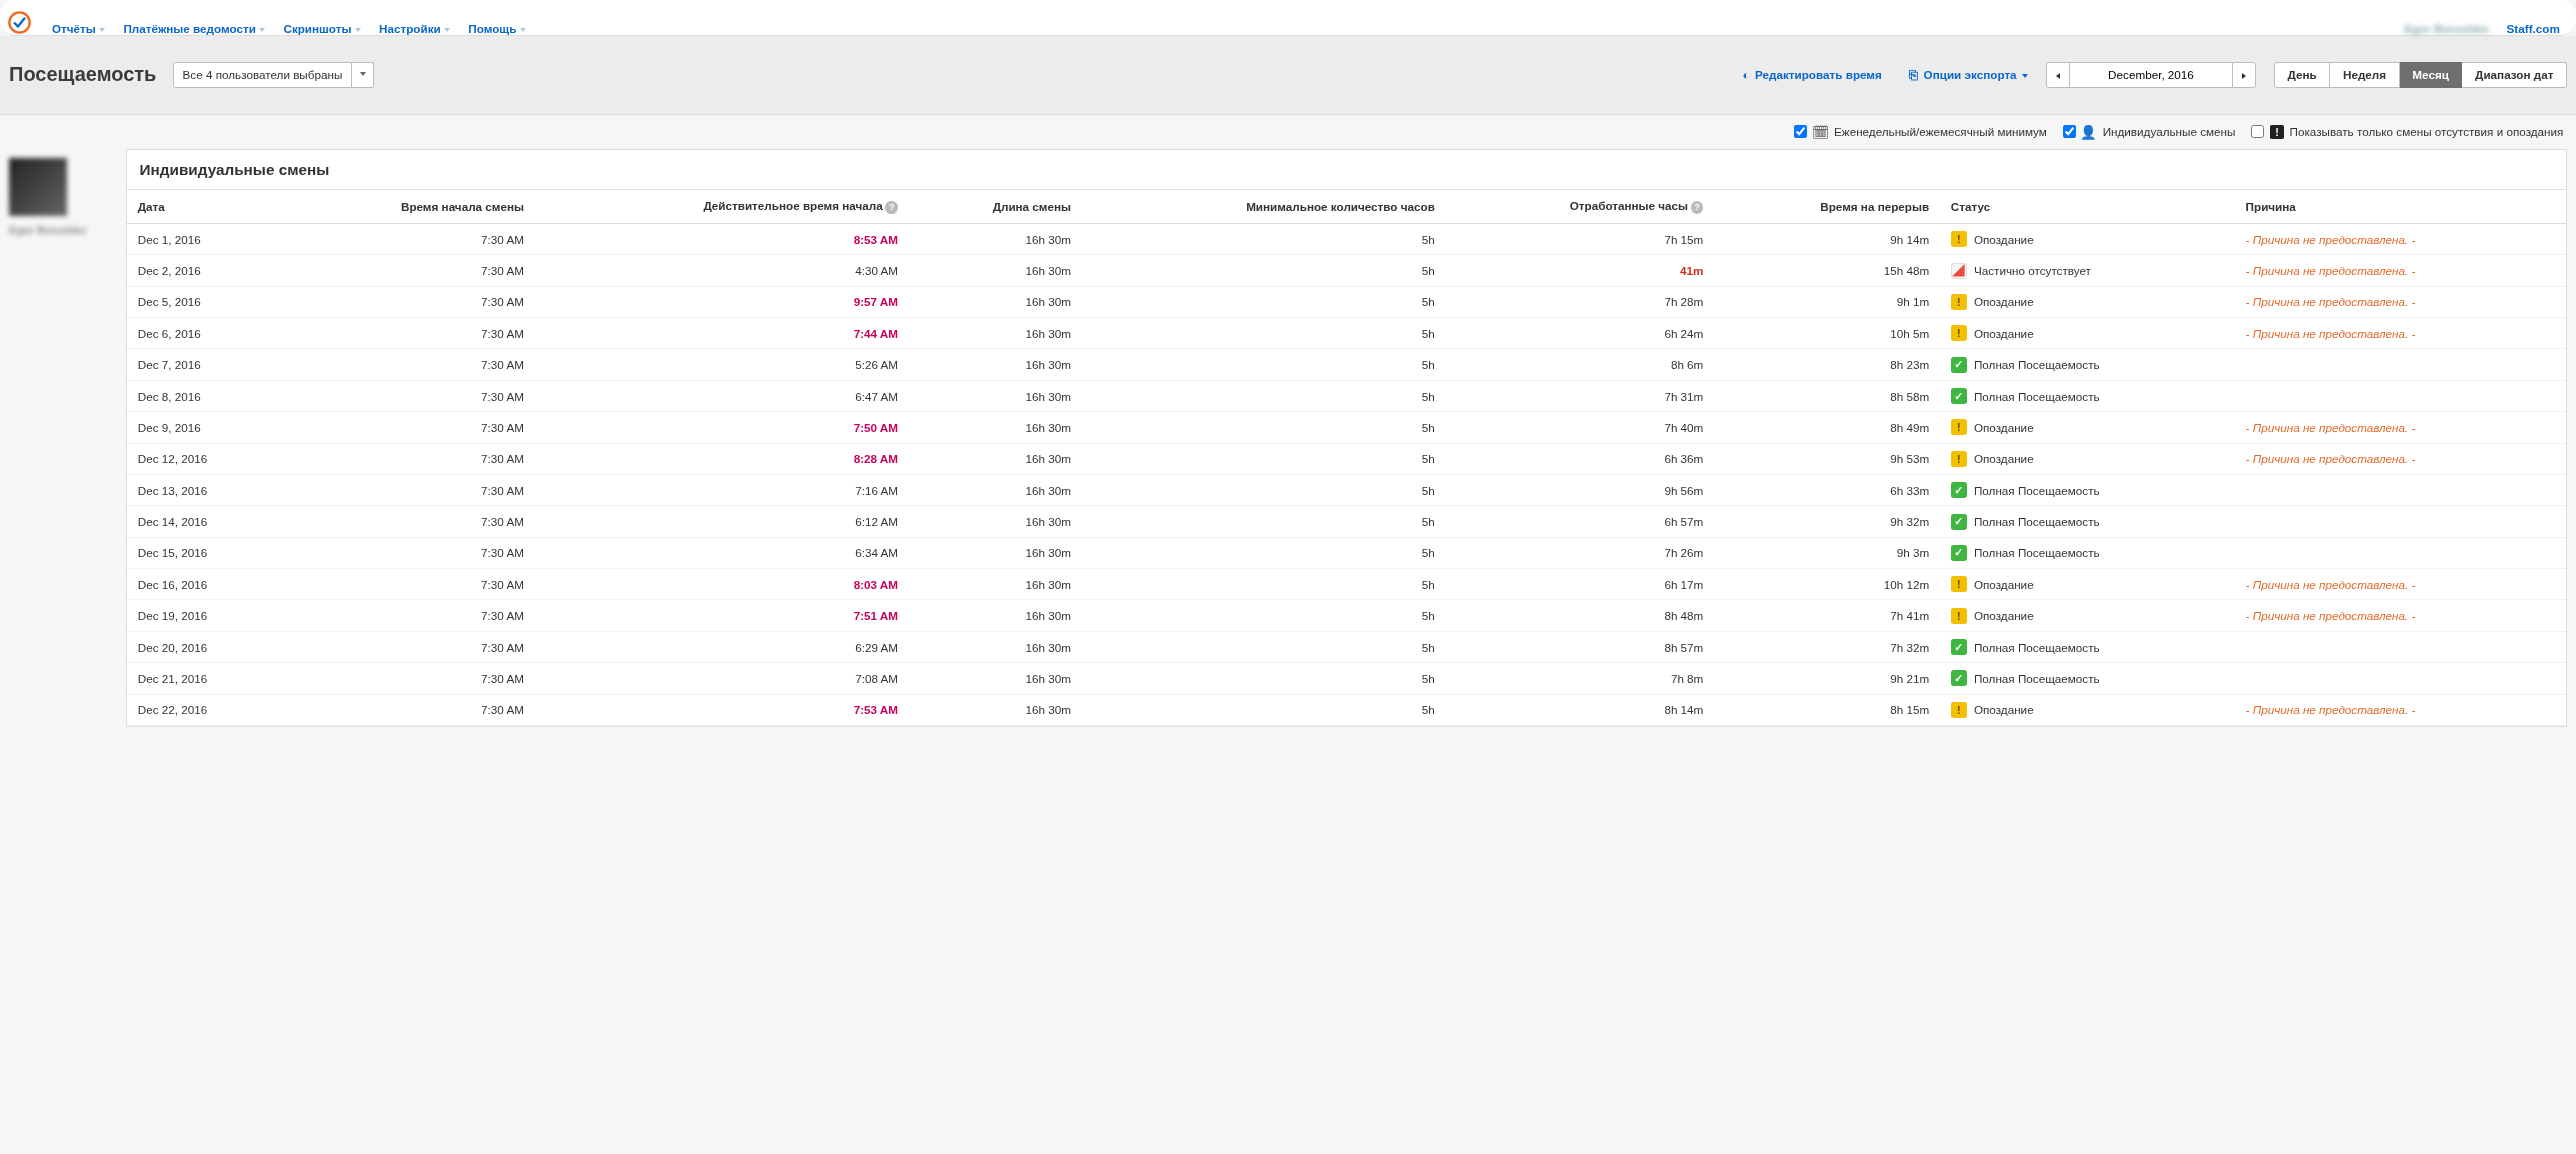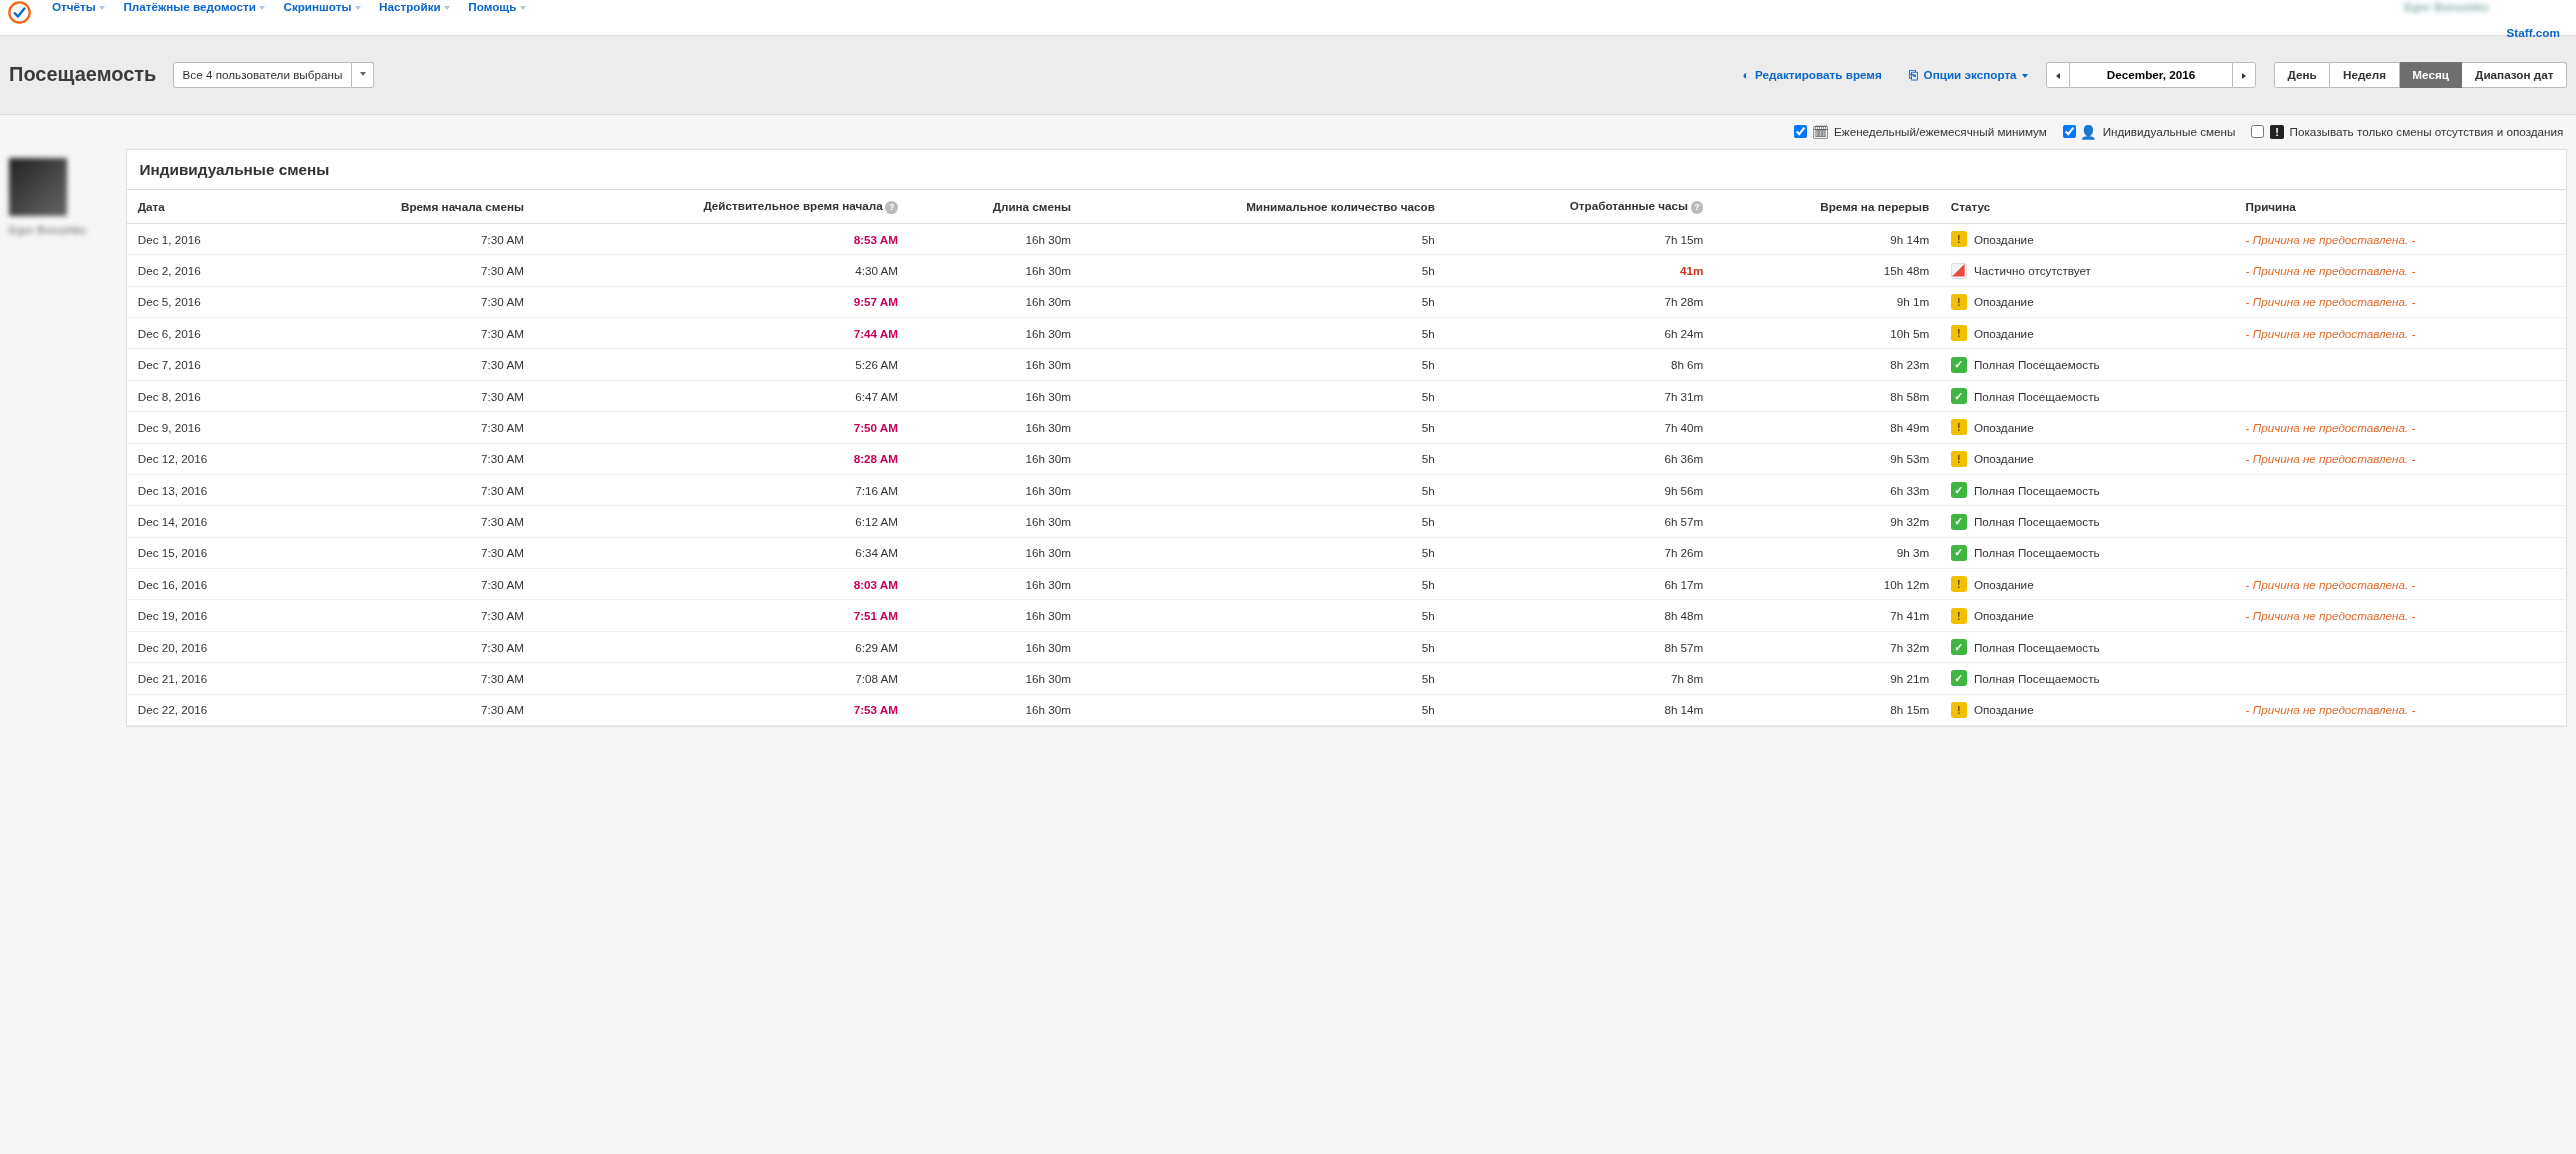--- a/index.html
+++ b/index.html
@@ -1,38 +1,38 @@
 <!DOCTYPE html>
 <html style="font-size:14.4px"><head>
 <meta charset="utf-8">
 <style>
 * { box-sizing: border-box; margin: 0; padding: 0; }
 body { font-family: Arial, Helvetica, sans-serif; font-size: 11.7px; background: #f6f6f6; color: #333; }
 
-.topnav { background: #fff; border-bottom: 0.9px solid #ddd; display: flex; align-items: flex-start; height: 36px; padding: 0 7.2px; }
+.topnav { background: #fff; border-bottom: 0.9px solid #ddd; display: flex; align-items: flex-end; height: 36px; padding: 0 7.2px; border-radius: 15px; }
 .logo { width: 25px; height: 25px; margin-right: 10.8px; }
 .topnav .nav-item { color: #0a67cc; font-weight: bold; padding: 0 9px; cursor: pointer; display: flex; align-items: center; gap: 3.6px; }
 .topnav .nav-item .chev { color: #aac6e2; font-size: 9px; }
 .topnav .spacer { flex: 1; }
 .topnav .user { color: #8aa; filter: blur(2.7px); padding: 0 9px; font-weight: bold; }
 .topnav .brand { color: #0a67cc; font-weight: bold; padding: 0 9px; margin-top: 26px; }
 
 .toolbar { display: flex; align-items: center; padding: 26px 9px; gap: 9px; border-bottom: 0.9px solid #ddd; background: #ececec; }
 .page-title { font-size: 20px; font-weight: bold; color: #3b3b3b; margin-right: 7.2px; }
 .select-box { display: flex; }
 .select-box .val { background: #fff; border: 0.9px solid #bbb; border-radius: 2.7px 0 0 2.7px; padding: 5.4px 9px; font-size: 11.7px; }
 .select-box .caret { background: #fff; border: 0.9px solid #bbb; border-left: none; border-radius: 0 2.7px 2.7px 0; padding: 5.4px 7.2px; cursor: pointer; font-size: 9px; color: #666; }
 .toolbar .spacer { flex: 1; }
 .link-btn { color: #0a67cc; font-weight: bold; display: flex; align-items: center; gap: 5.4px; cursor: pointer; padding: 0 9px; }
 .link-btn .ic { color: #0a67cc; }
 
 .date-nav { display: flex; align-items: center; }
 .date-nav button { background: #fff; border: 0.9px solid #bbb; padding: 5.4px 9px; cursor: pointer; font-size: 11.7px; }
 .date-nav .prev { border-radius: 2.7px 0 0 2.7px; }
-.date-nav .label { border-left: none; border-right: none; min-width: 162px; text-align: center; font-weight: bold; }
+.date-nav .label { border-left: none; border-right: none; min-width: 162px; text-align: center; font-weight: normal; }
 .date-nav .next { border-radius: 0 2.7px 2.7px 0; }
 
 .range-btns { display: flex; margin-left: 9px; }
 .range-btns button { background: #fff; border: 0.9px solid #bbb; padding: 5.4px 12.6px; cursor: pointer; font-size: 11.7px; font-weight: bold; color: #333; }
 .range-btns button:first-child { border-radius: 2.7px 0 0 2.7px; }
 .range-btns button:last-child { border-radius: 0 2.7px 2.7px 0; }
 .range-btns button + button { border-left: none; }
 .range-btns button.active { background: #6f6f6f; color: #fff; border-color: #6f6f6f; }
 
 .filter-bar { display: flex; justify-content: flex-end; align-items: center; gap: 16px; padding: 9px 12.6px; background: #f6f6f6; font-size: 11.7px; }

